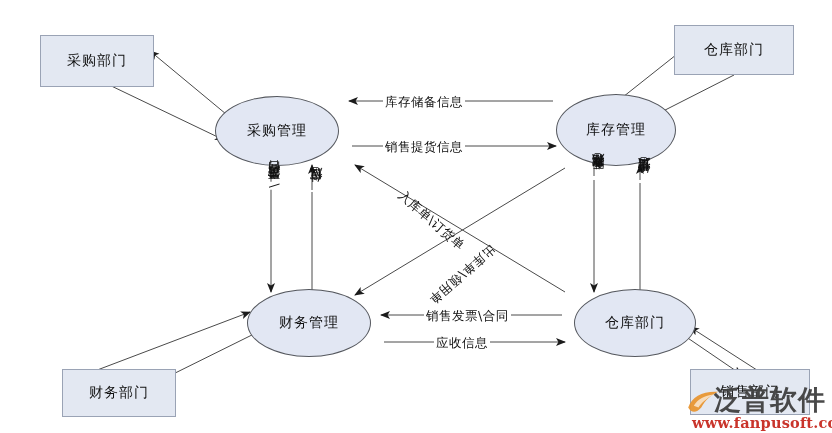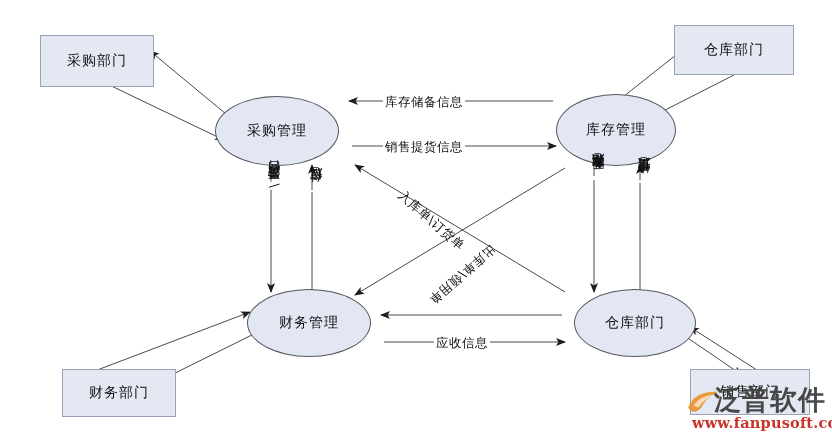--- a/index.html
+++ b/index.html
@@ -158,20 +158,21 @@
   <div class="flabel" style="left:383px;top:139px;">销售提货信息</div>
 
   <div class="flabel vert-l" style="left:264px;top:182px;">进货发票\合同</div>
 
   <div class="flabel vert-l" style="left:306px;top:190px;">应付信息</div>
 
   <div class="flabel vert-l" style="left:588px;top:176px;">业务实际库存信息</div>
 
   <div class="flabel vert-l" style="left:634px;top:180px;">销售提货信息</div>
 
+  <div class="flabel" style="left:424px;top:308px;">销售发票\合同</div>
 
   <div class="flabel" style="left:434px;top:335px;">应收信息</div>
 
   <div class="flabel rot-a" style="left:404px;top:186px;background:transparent;">入库单\订货单</div>
 
   <div class="flabel rot-b" style="left:500px;top:252px;background:transparent;">出库单\领用单</div>
 
   <div id="watermark">
     <svg id="wm-mark" viewBox="0 0 40 30" xmlns="http://www.w3.org/2000/svg">
       <path d="M2,21 C6,9 18,3 34,4 C26,8 20,13 16,21 C11,27 5,27 2,21 Z" fill="#e8922c" opacity="0.92"></path>

